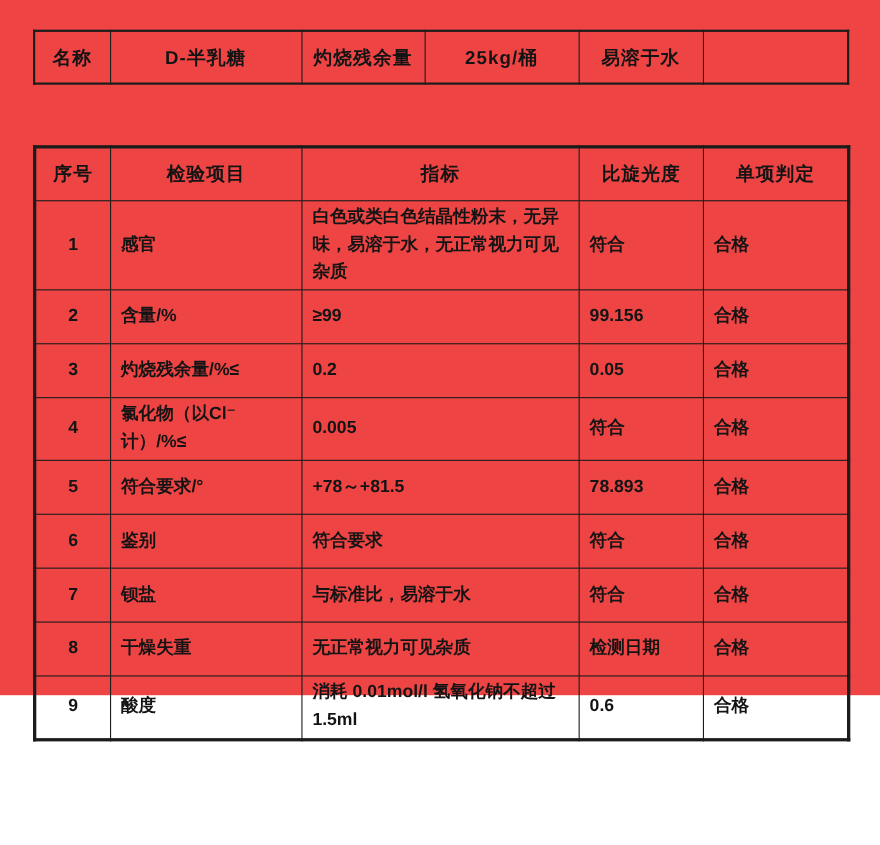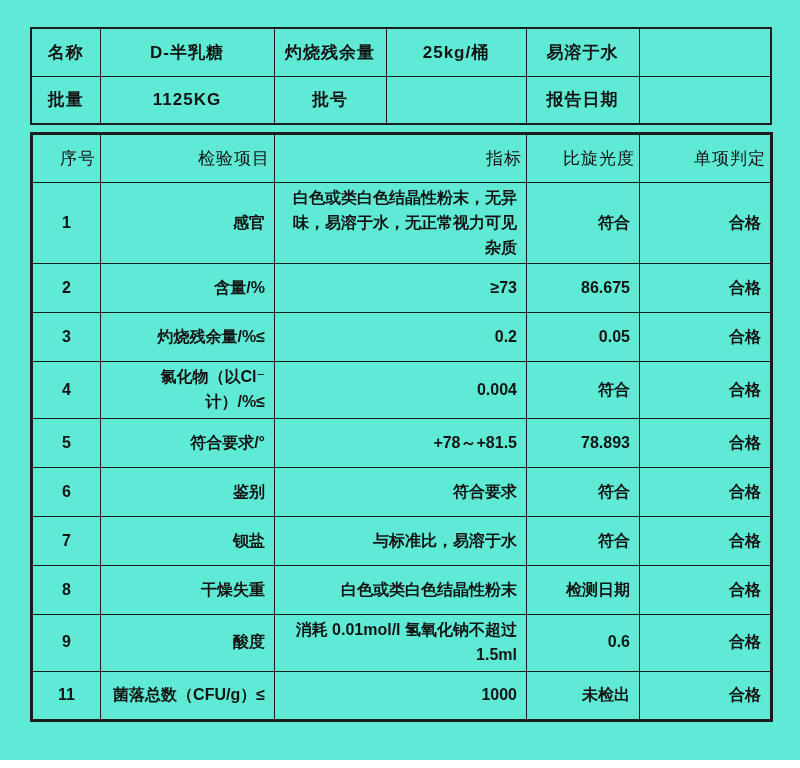--- a/index.html
+++ b/index.html
@@ -4,22 +4,22 @@
 <style>
   * { box-sizing: border-box; margin: 0; padding: 0; }
   html, body { background: #ffffff; }
   body {
     width: 800px; height: 768px;
     font-family: "Liberation Sans", "DejaVu Sans", sans-serif;
     color: #141414;
   }
   .page {
     position: relative;
-    width: 800px; height: 760px;
-    background: #5eead4;
+    width: 800px; height: 632px;
+    background: #ef4444;
     padding-left: 32px;
   }
   table {
     position: absolute;
     border-collapse: collapse;
     table-layout: fixed;
     width: 740px;
     left: 30px;
   }
   td, th {
@@ -34,32 +34,32 @@
     height: 48px;
     text-align: center;
     font-size: 17px;
     letter-spacing: 1px;
     padding: 2px 4px;
   }
   
   .results-table { top: 132px; border: 3px solid #1c1c1c; }
   .results-table th {
     height: 49px;
-    text-align: right;
+    text-align: center;
     font-size: 17px;
     letter-spacing: 1px;
     padding: 2px 4px;
-    font-weight: 400;
+    font-weight: 700;
   }
   .results-table td {
     height: 49px;
     font-size: 16px;
     line-height: 1.55;
     padding: 3px 9px;
-    text-align: right;
+    text-align: left;
   }
   .results-table td.c-no { text-align: center; padding: 3px 2px; }
 </style>
 </head>
 <body>
 
 <div class="page">
 
   <table class="info-table">
     <colgroup>
@@ -70,28 +70,20 @@
         <col style="width:113px">
         <col style="width:132px">
     </colgroup>
     <tbody>
       <tr>
         <td>名称</td>
         <td>D-半乳糖</td>
         <td>灼烧残余量</td>
         <td>25kg/桶</td>
         <td>易溶于水</td>
-        <td></td>
-      </tr>
-      <tr>
-        <td>批量</td>
-        <td>1125KG</td>
-        <td>批号</td>
-        <td></td>
-        <td>报告日期</td>
         <td></td>
       </tr>
     </tbody>
   </table>
 
   <table class="results-table">
     <colgroup>
       <col style="width:69px">
         <col style="width:174px">
         <col style="width:252px">
@@ -111,35 +103,35 @@
       <tr>
         <td class="c-no">1</td>
         <td>感官</td>
         <td>白色或类白色结晶性粉末，无异味，易溶于水，无正常视力可见杂质</td>
         <td>符合</td>
         <td>合格</td>
       </tr>
       <tr>
         <td class="c-no">2</td>
         <td>含量/%</td>
-        <td>≥73</td>
-        <td>86.675</td>
+        <td>≥99</td>
+        <td>99.156</td>
         <td>合格</td>
       </tr>
       <tr>
         <td class="c-no">3</td>
         <td>灼烧残余量/%≤</td>
         <td>0.2</td>
         <td>0.05</td>
         <td>合格</td>
       </tr>
       <tr>
         <td class="c-no">4</td>
         <td>氯化物（以Cl⁻计）/%≤</td>
-        <td>0.004</td>
+        <td>0.005</td>
         <td>符合</td>
         <td>合格</td>
       </tr>
       <tr>
         <td class="c-no">5</td>
         <td>符合要求/°</td>
         <td>+78～+81.5</td>
         <td>78.893</td>
         <td>合格</td>
       </tr>
@@ -153,34 +145,27 @@
       <tr>
         <td class="c-no">7</td>
         <td>钡盐</td>
         <td>与标准比，易溶于水</td>
         <td>符合</td>
         <td>合格</td>
       </tr>
       <tr>
         <td class="c-no">8</td>
         <td>干燥失重</td>
-        <td>白色或类白色结晶性粉末</td>
+        <td>无正常视力可见杂质</td>
         <td>检测日期</td>
         <td>合格</td>
       </tr>
       <tr>
         <td class="c-no">9</td>
         <td>酸度</td>
         <td>消耗 0.01mol/l 氢氧化钠不超过 1.5ml</td>
         <td>0.6</td>
         <td>合格</td>
       </tr>
-      <tr>
-        <td class="c-no">11</td>
-        <td>菌落总数（CFU/g）≤</td>
-        <td>1000</td>
-        <td>未检出</td>
-        <td>合格</td>
-      </tr>
     </tbody>
   </table>
 
 </div>
 
 </body></html>

